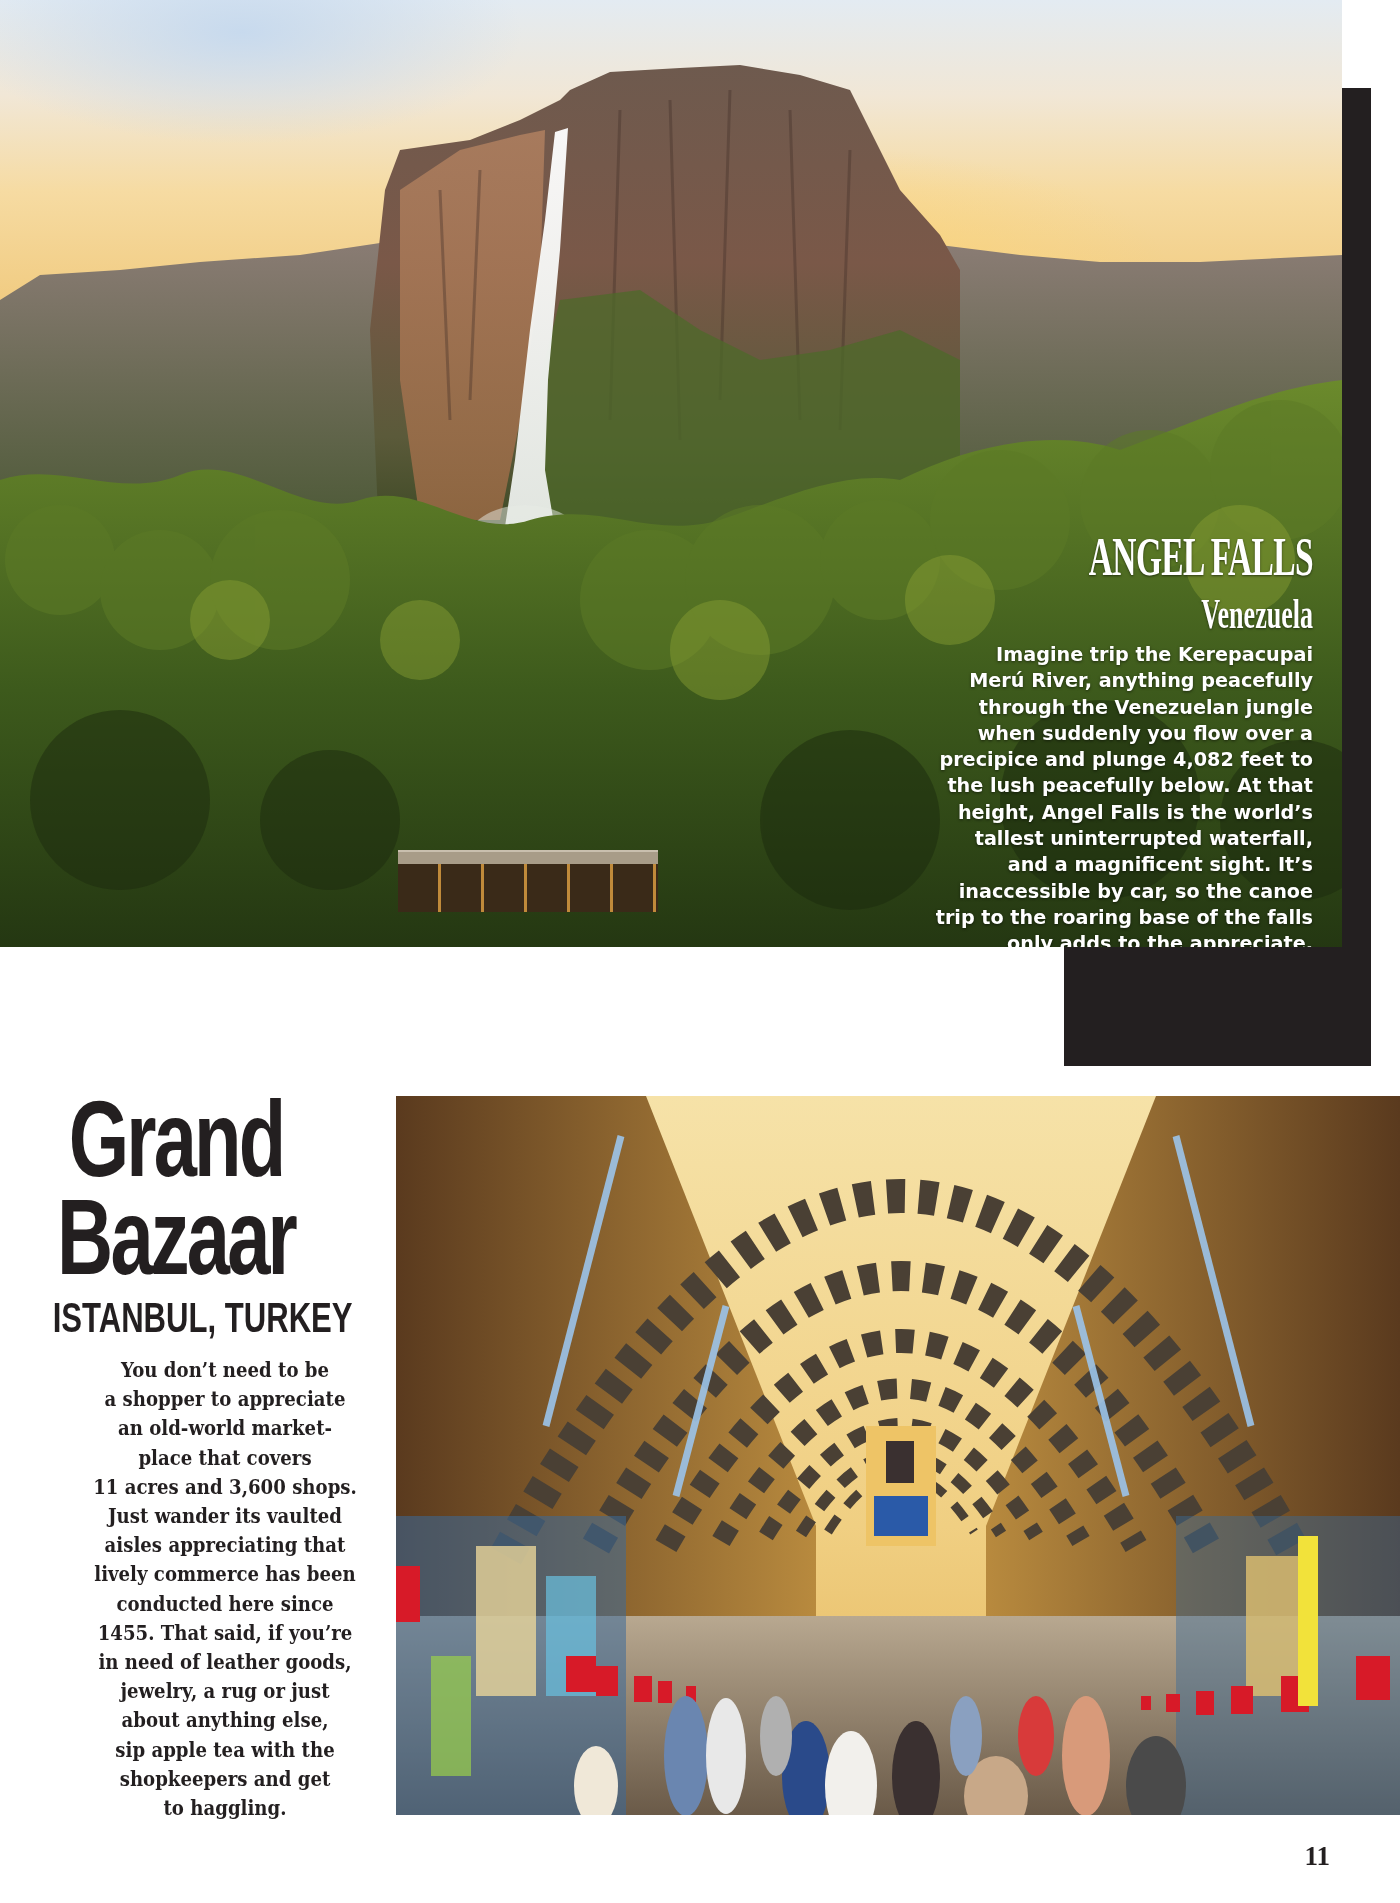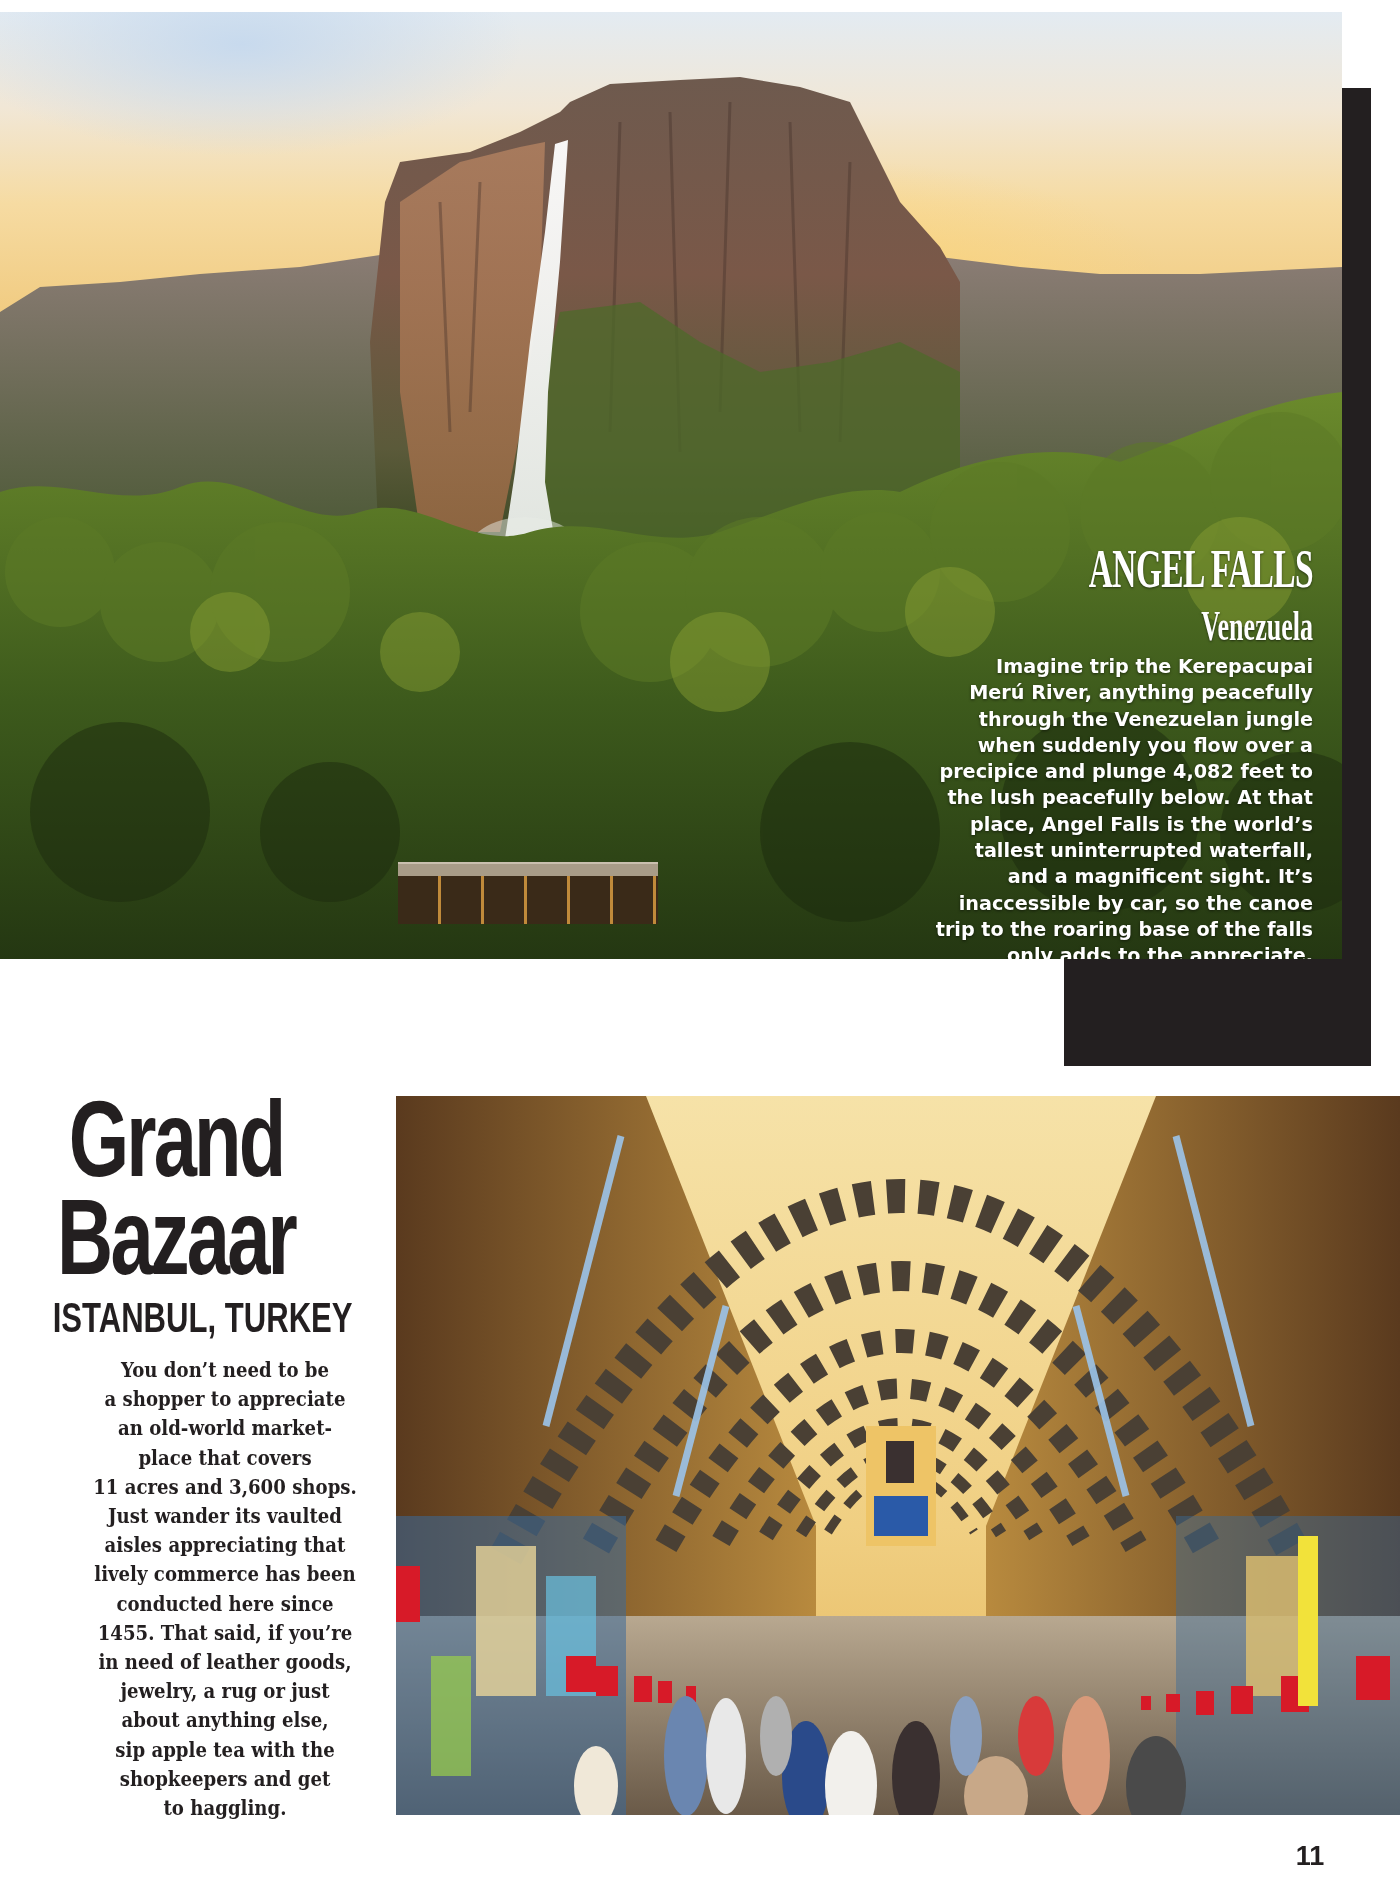--- a/index.html
+++ b/index.html
@@ -10,21 +10,21 @@
   }
 
   
   .shadow-bar {
     position:absolute; left:1064px; top:88px; width:307px; height:978px;
     background:#231f20;
   }
 
   
   .photo-top {
-    position:absolute; left:0; top:12px; width:1342px; height:947px;
+    position:absolute; left:0; top:0; width:1342px; height:947px;
     overflow:hidden;
     background:linear-gradient(180deg,#dfe8f0 0%,#efe6d6 8%,#f6dca6 18%,#f3cc7c 26%,#e9c27f 30%,#8a8a6a 34%,#4a5a38 48%,#2f3f1c 70%,#1f2b12 90%,#404020 100%);
   }
   .sky {
     position:absolute; left:0; top:0; width:1342px; height:320px;
     background:
       radial-gradient(ellipse 520px 180px at 60% 85%, rgba(251,212,120,0.9), rgba(251,212,120,0) 70%),
       radial-gradient(ellipse 400px 160px at 18% 10%, rgba(196,216,238,0.9), rgba(196,216,238,0) 70%),
       linear-gradient(180deg,#e3ebf2 0%,#f1e7d6 30%,#f6dba2 60%,#f0c97c 100%);
   }
@@ -94,22 +94,22 @@
   }
   .gb-body span { display:block; white-space:nowrap; transform:scaleX(0.93); transform-origin:center; }
 
   .photo-bazaar {
     position:absolute; left:396px; top:1096px; width:1004px; height:719px;
     overflow:hidden; background:#e8c26a;
   }
   .bazaar-svg { position:absolute; left:0; top:0; width:1004px; height:719px; }
 
   .page-number {
-    position:absolute; left:1290px; top:1840px; width:40px; text-align:center;
-    font-family:Liberation Sans, sans-serif; font-weight:700; color:#231f20;
+    position:absolute; left:1290px; top:1840px; width:40px; text-align:right;
+    font-family:Liberation Serif, serif; font-weight:700; color:#231f20;
     font-size:27px; line-height:32px;
   }
 </style>
 </head>
 <body>
 
 <div class="shadow-bar"></div>
 
 <div class="photo-top">
   <div class="sky"></div>
@@ -200,21 +200,21 @@
   <div class="af-text">
     <div class="af-title">ANGEL FALLS</div>
     <div class="af-sub">Venezuela</div>
     <div class="af-body">
       <span>Imagine trip the Kerepacupai</span>
       <span>Merú River, anything peacefully</span>
       <span>through the Venezuelan jungle</span>
       <span>when suddenly you flow over a</span>
       <span>precipice and plunge 4,082 feet to</span>
       <span>the lush peacefully below. At that</span>
-      <span>place, Angel Falls is the world’s</span>
+      <span>height, Angel Falls is the world’s</span>
       <span>tallest uninterrupted waterfall,</span>
       <span>and a magnificent sight. It’s</span>
       <span>inaccessible by car, so the canoe</span>
       <span>trip to the roaring base of the falls</span>
       <span>only adds to the appreciate.</span>
     </div>
   </div>
 </div>
 
 <div class="gb-title">

